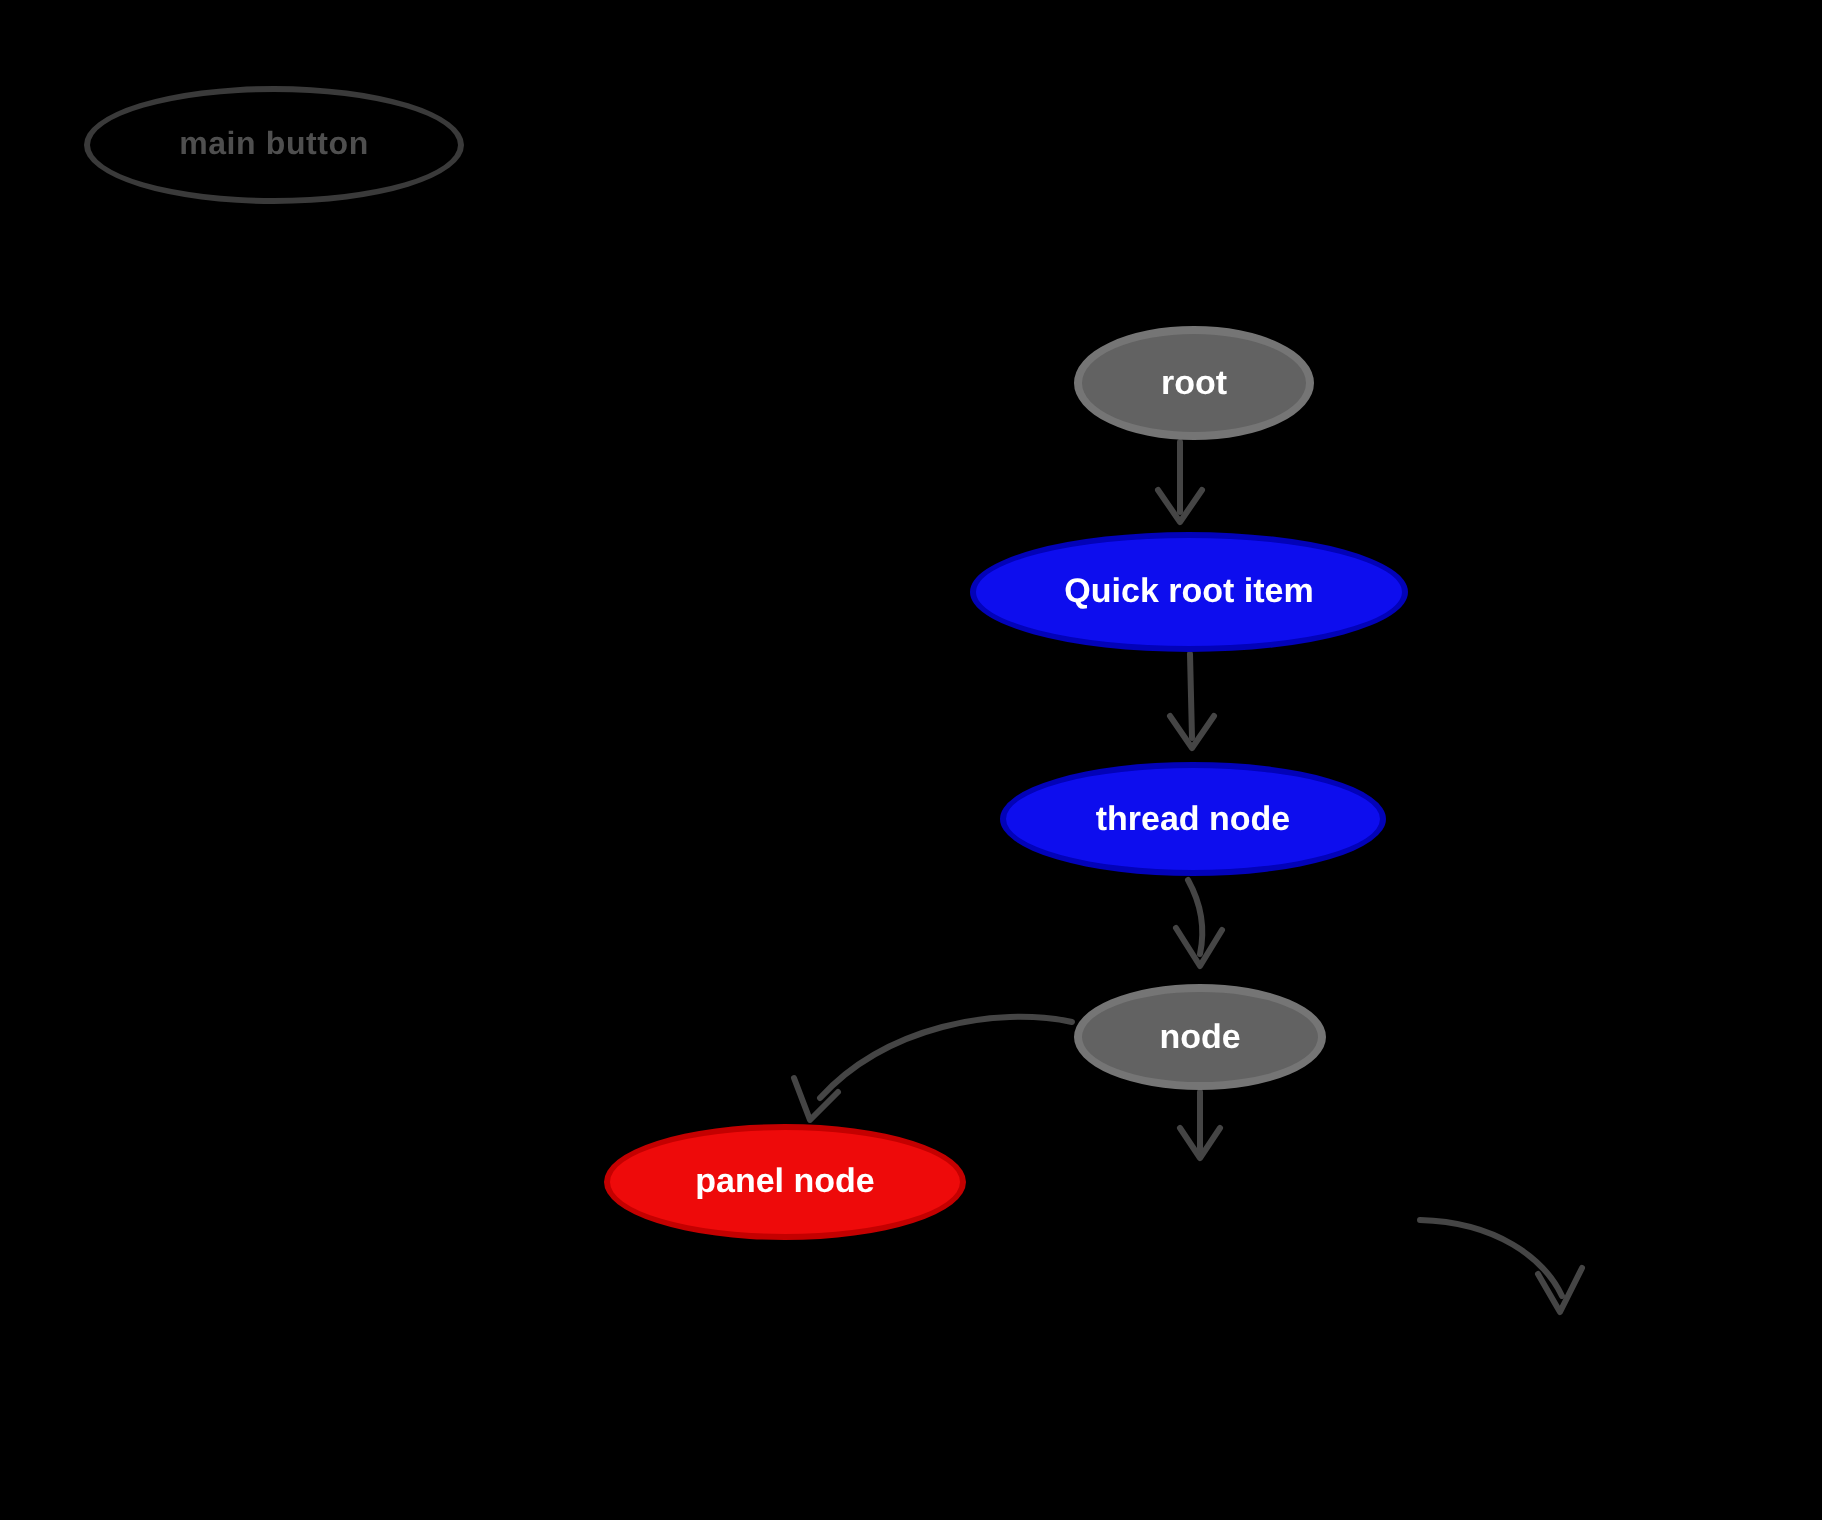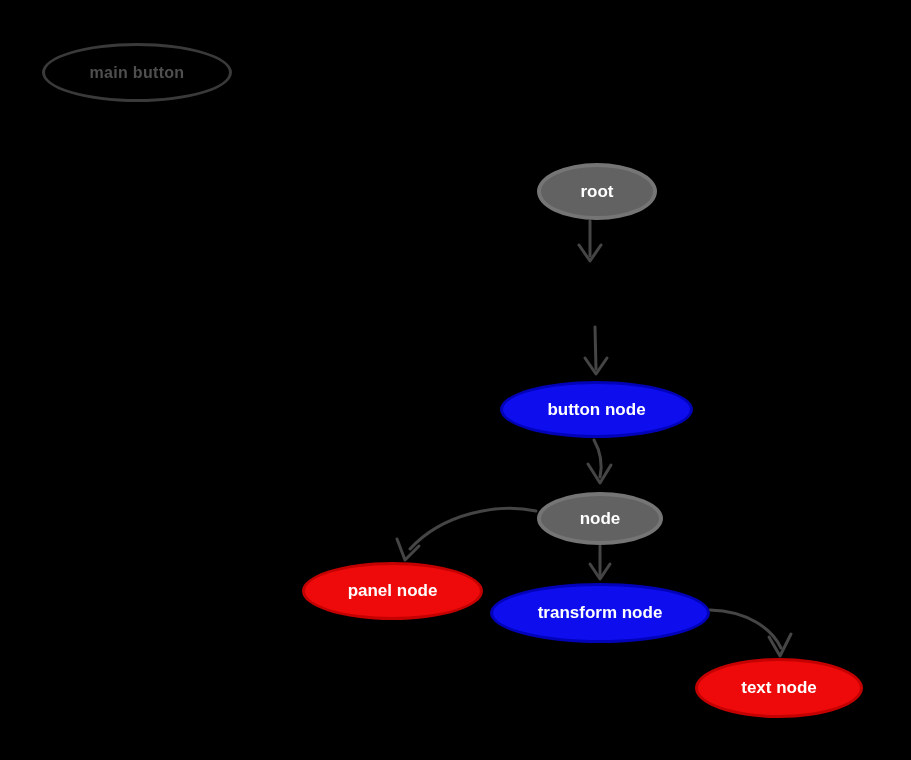--- a/index.html
+++ b/index.html
@@ -141,29 +141,26 @@
   </svg>
 
   <div id="lane-main" class="lane-ellipse">
     <span>main button</span>
   </div>
 
 
   <div id="n-root" class="node gray">
     <span>root</span>
   </div>
+  <div id="n-quick" class="node blue">
+    <span>Quick root item</span>
+  </div>
   <div id="n-buttonnode" class="node blue">
-    <span>button node</span>
+    <span>thread node</span>
   </div>
   <div id="n-node" class="node gray">
     <span>node</span>
   </div>
   <div id="n-panel" class="node red">
     <span>panel node</span>
   </div>
-  <div id="n-transform" class="node blue">
-    <span>transform node</span>
-  </div>
-  <div id="n-text" class="node red">
-    <span>text node</span>
-  </div>
 
 </div>
 
 </body></html>

